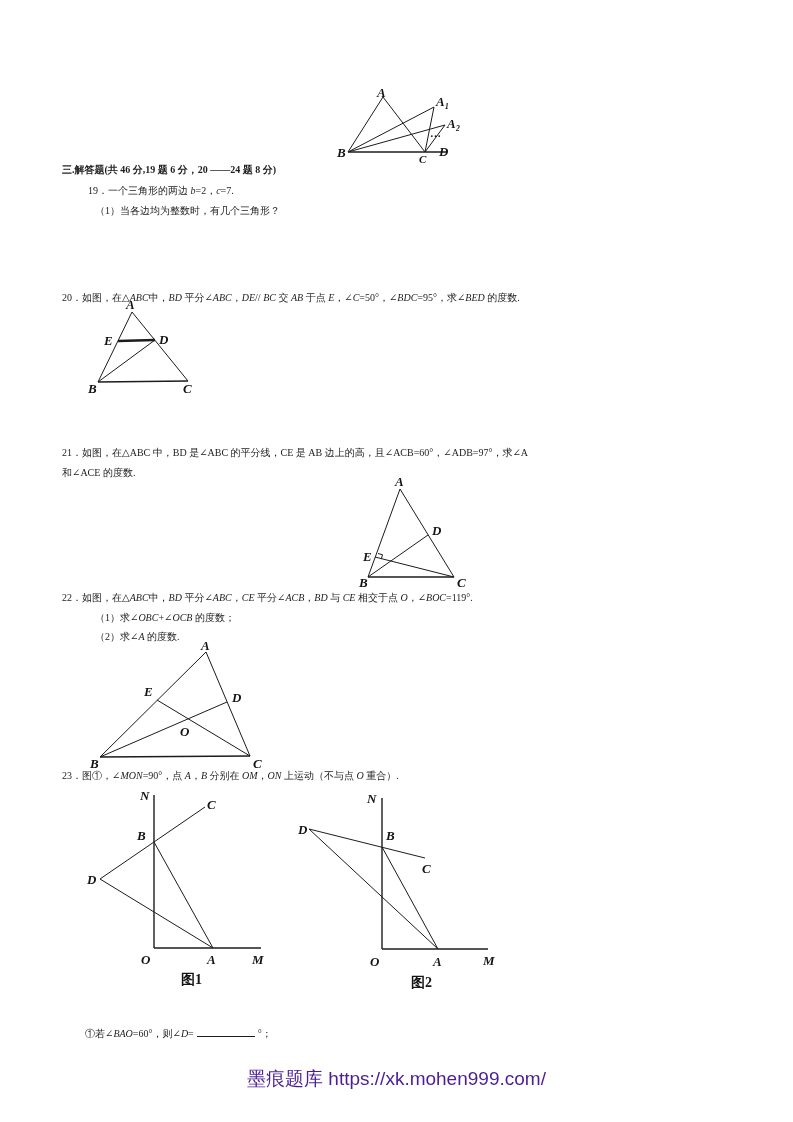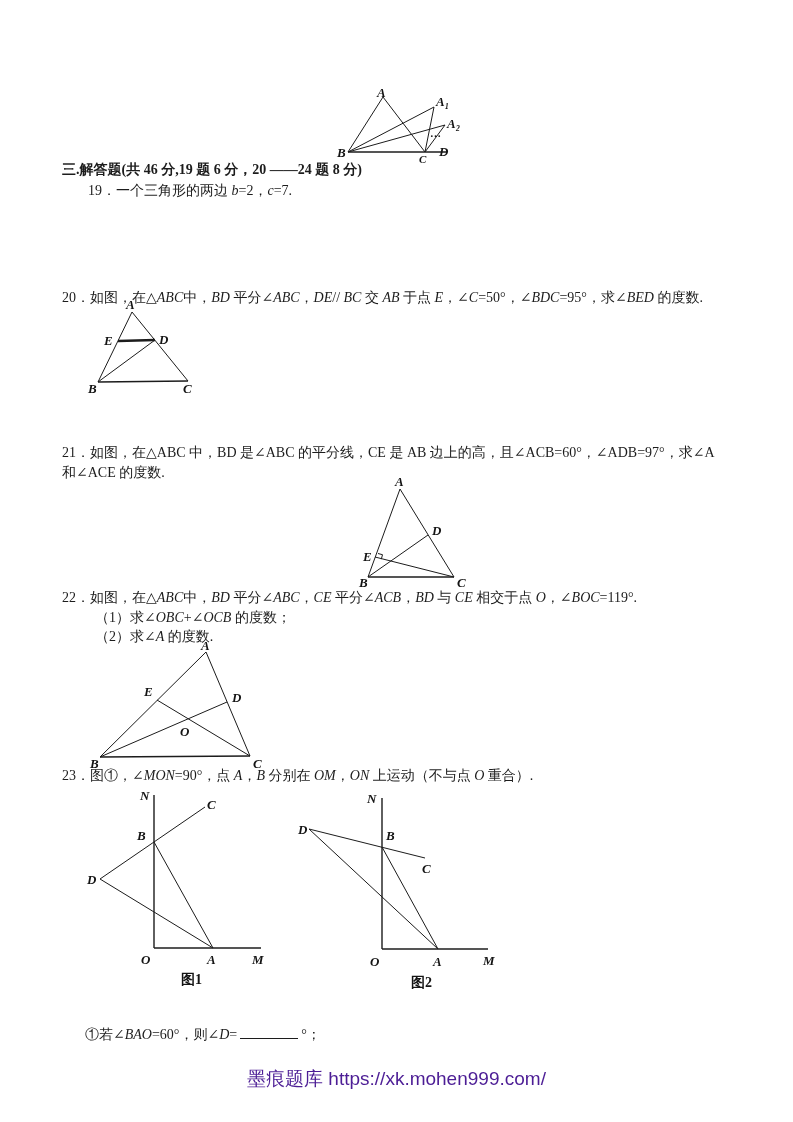--- a/index.html
+++ b/index.html
@@ -1,18 +1,18 @@
 <!DOCTYPE html>
 <html><head>
 <meta charset="utf-8">
 <style>
   html,body{margin:0;padding:0;background:#fff;}
   .page{position:relative;width:793px;height:1122px;background:#ffffff;overflow:hidden;
         font-family:"Liberation Serif","DejaVu Serif",serif;color:#1c1c1c;}
-  .tline{position:absolute;font-size:14px;line-height:20px;white-space:nowrap;}
+  .tline{position:absolute;font-size:10px;line-height:20px;white-space:nowrap;}
   .tline .it{font-style:italic;}
   .bold{font-weight:700;}
   .blank{display:inline-block;width:58px;height:1em;border-bottom:1.2px solid #1c1c1c;margin:0 3px;vertical-align:baseline;}
   svg.fig{position:absolute;overflow:visible;}
   .fig line{stroke:#1c1c1c;stroke-width:1;}
   .fig .thick{stroke-width:2.4;}
   .fig .base{stroke-width:1.4;}
   .fig text{font-size:13px;font-style:italic;font-weight:600;fill:#141414;
             font-family:"Liberation Serif","DejaVu Serif",serif;}
   .fig text.small{font-size:11px;}
@@ -38,20 +38,21 @@
     <text x="101" y="18">A₁</text>
     <text x="112" y="40">A₂</text>
     <text class="small" x="95" y="49" style="font-style:normal;font-weight:700;">…</text>
     <text x="2" y="69">B</text>
     <text x="84" y="75" class="small">C</text>
     <text x="104" y="68">D</text>
   </svg>
 
   <div class="tline bold" style="left:62px;top:160px;">三.解答题(共 46 分,19 题 6 分，20 ——24 题 8 分)</div>
   <div class="tline" style="left:62px;top:181px;margin-left:26px;"><span>19．一个三角形的两边 </span><span class="it">b</span><span>=2，</span><span class="it">c</span><span>=7.</span></div>
+  <div class="tline" style="left:95px;top:201px;">（1）当各边均为整数时，有几个三角形？</div>
 
   <div class="tline" style="left:62px;top:288px;"><span>20．如图，在△</span><span class="it">ABC</span><span>中，</span><span class="it">BD</span><span> 平分∠</span><span class="it">ABC</span><span>，</span><span class="it">DE</span><span>// </span><span class="it">BC</span><span> 交 </span><span class="it">AB</span><span> 于点 </span><span class="it">E</span><span>，∠</span><span class="it">C</span><span>=50°，∠</span><span class="it">BDC</span><span>=95°，求∠</span><span class="it">BED</span><span> 的度数.</span></div>
   <svg class="fig" style="left:75px;top:300px;" width="135" height="95" viewBox="0 0 135 95">
     <line x1="57" y1="12" x2="23" y2="82"></line>
     <line x1="57" y1="12" x2="113" y2="81"></line>
     <line class="base" x1="23" y1="82" x2="113" y2="81"></line>
     <line class="thick" x1="43" y1="41" x2="80" y2="40"></line>
     <line x1="23" y1="82" x2="80" y2="40"></line>
     <text x="51" y="9">A</text>
     <text x="29" y="45">E</text>

